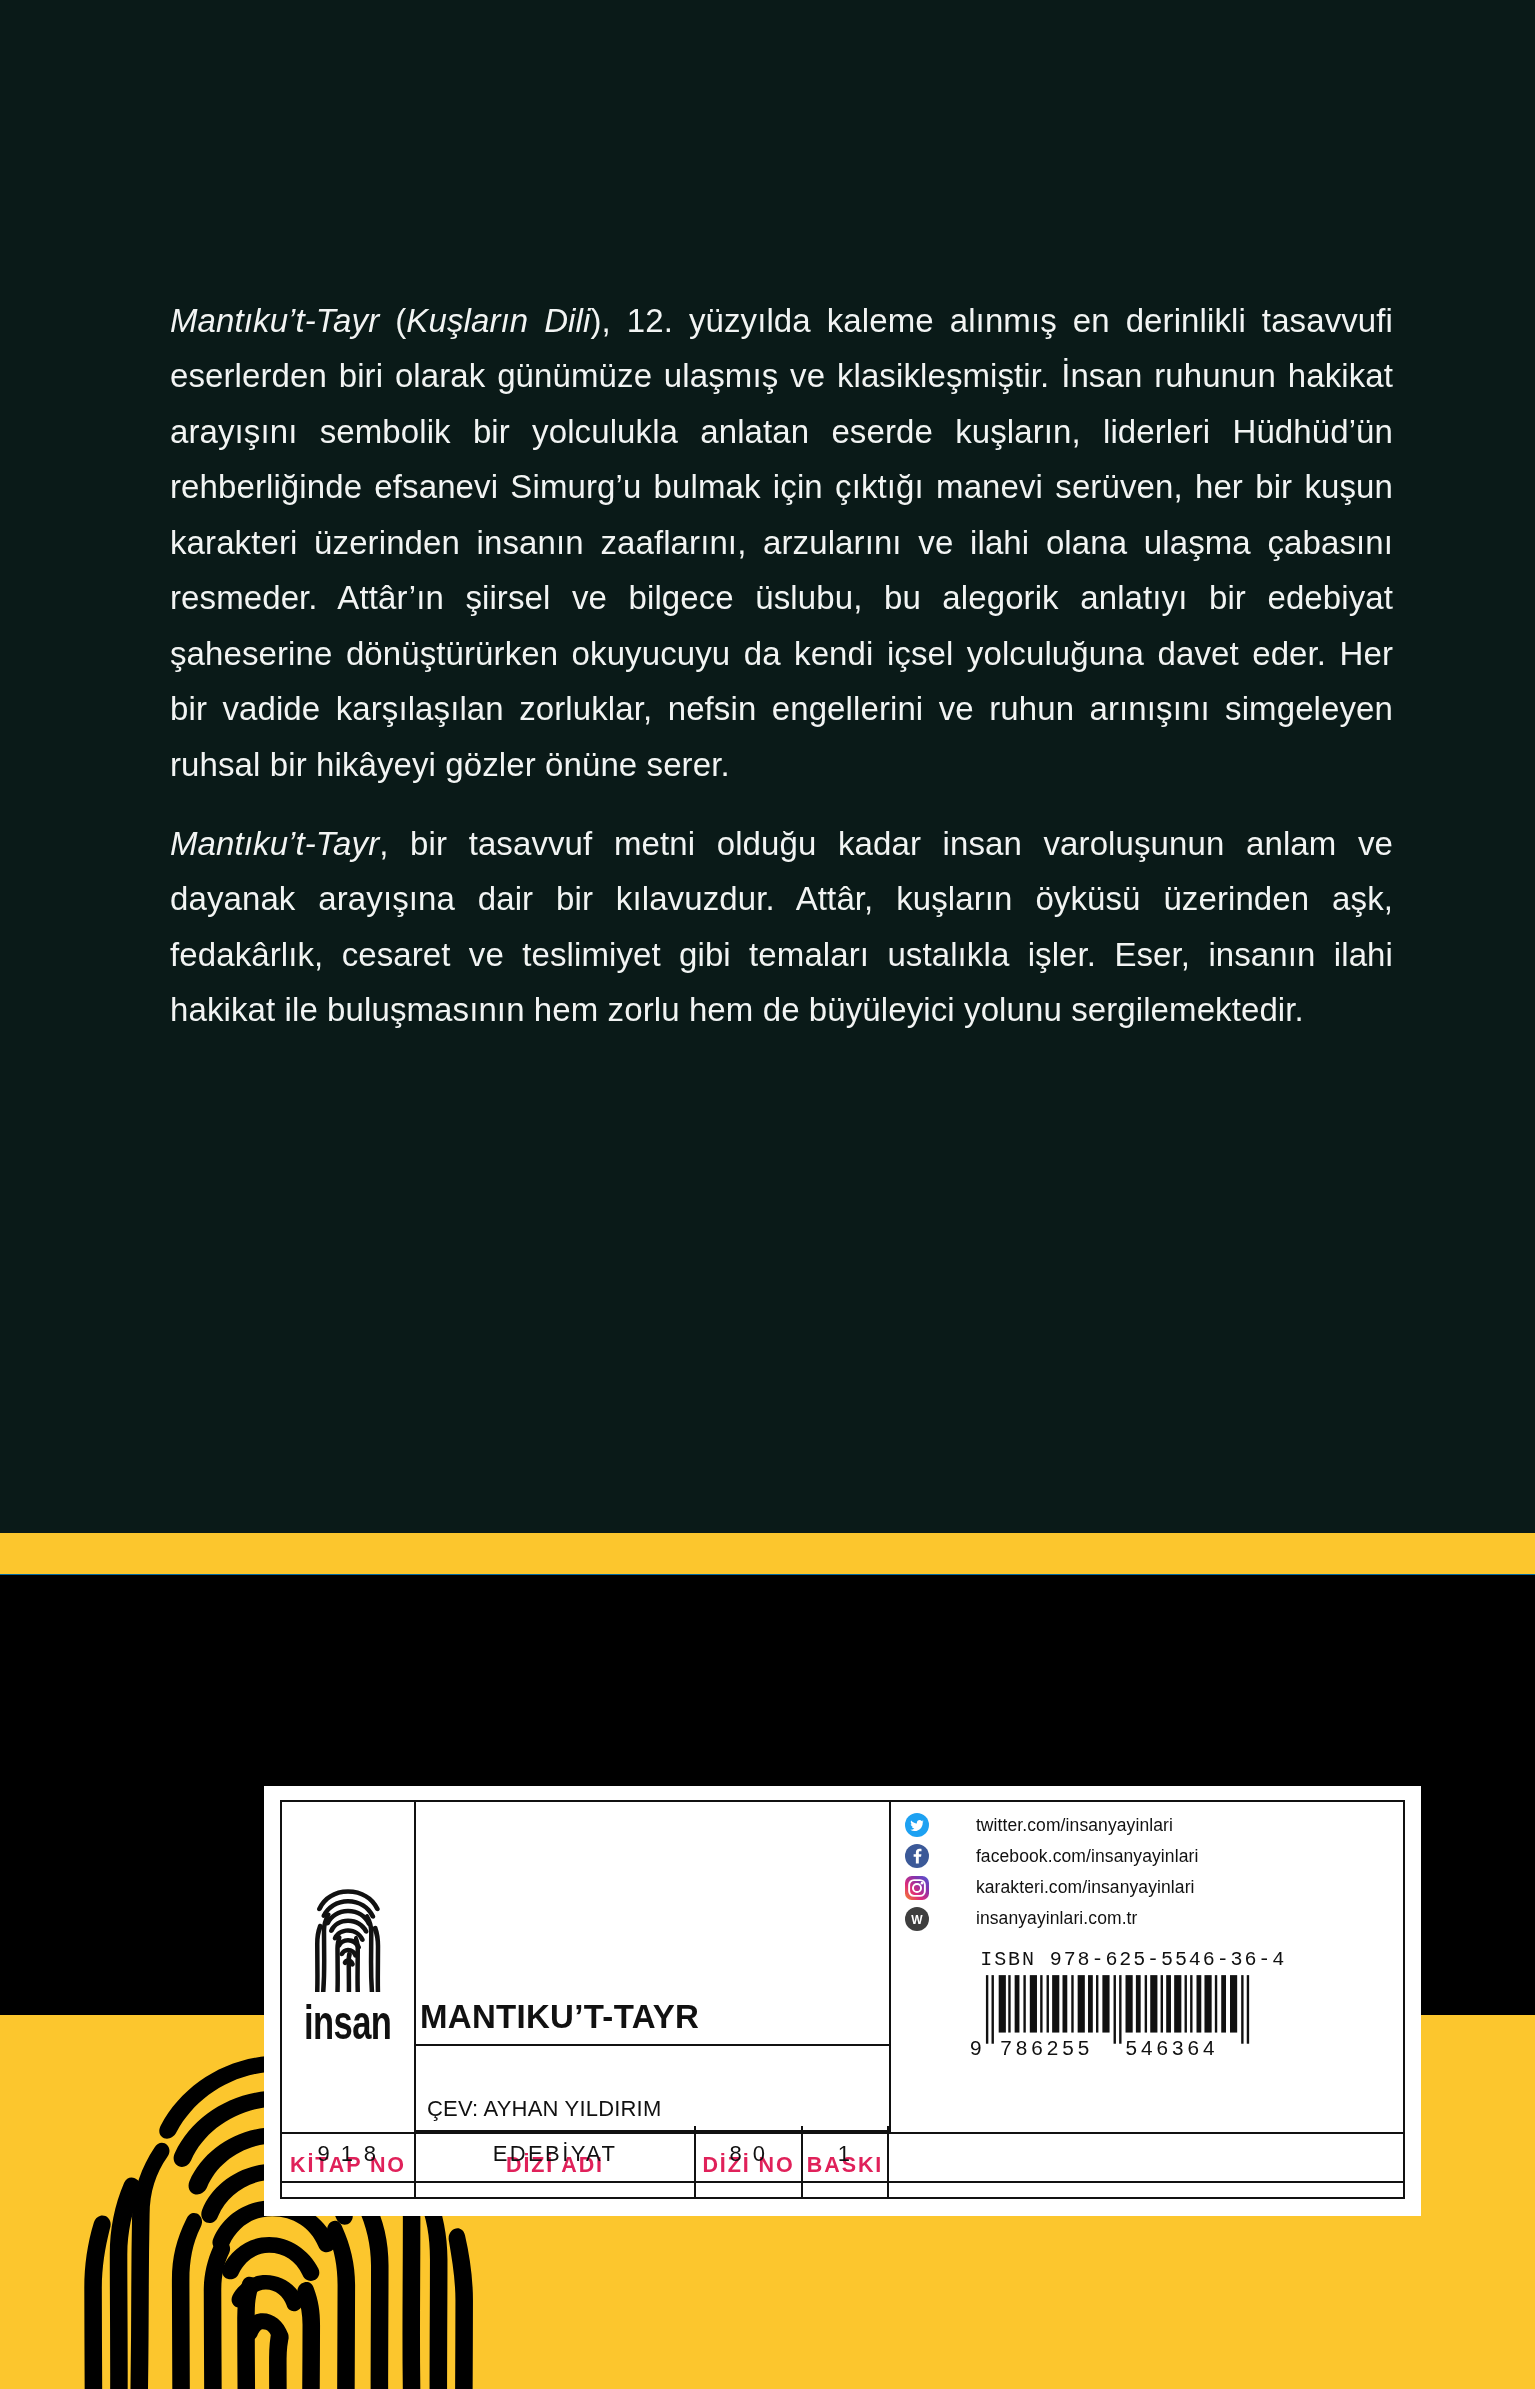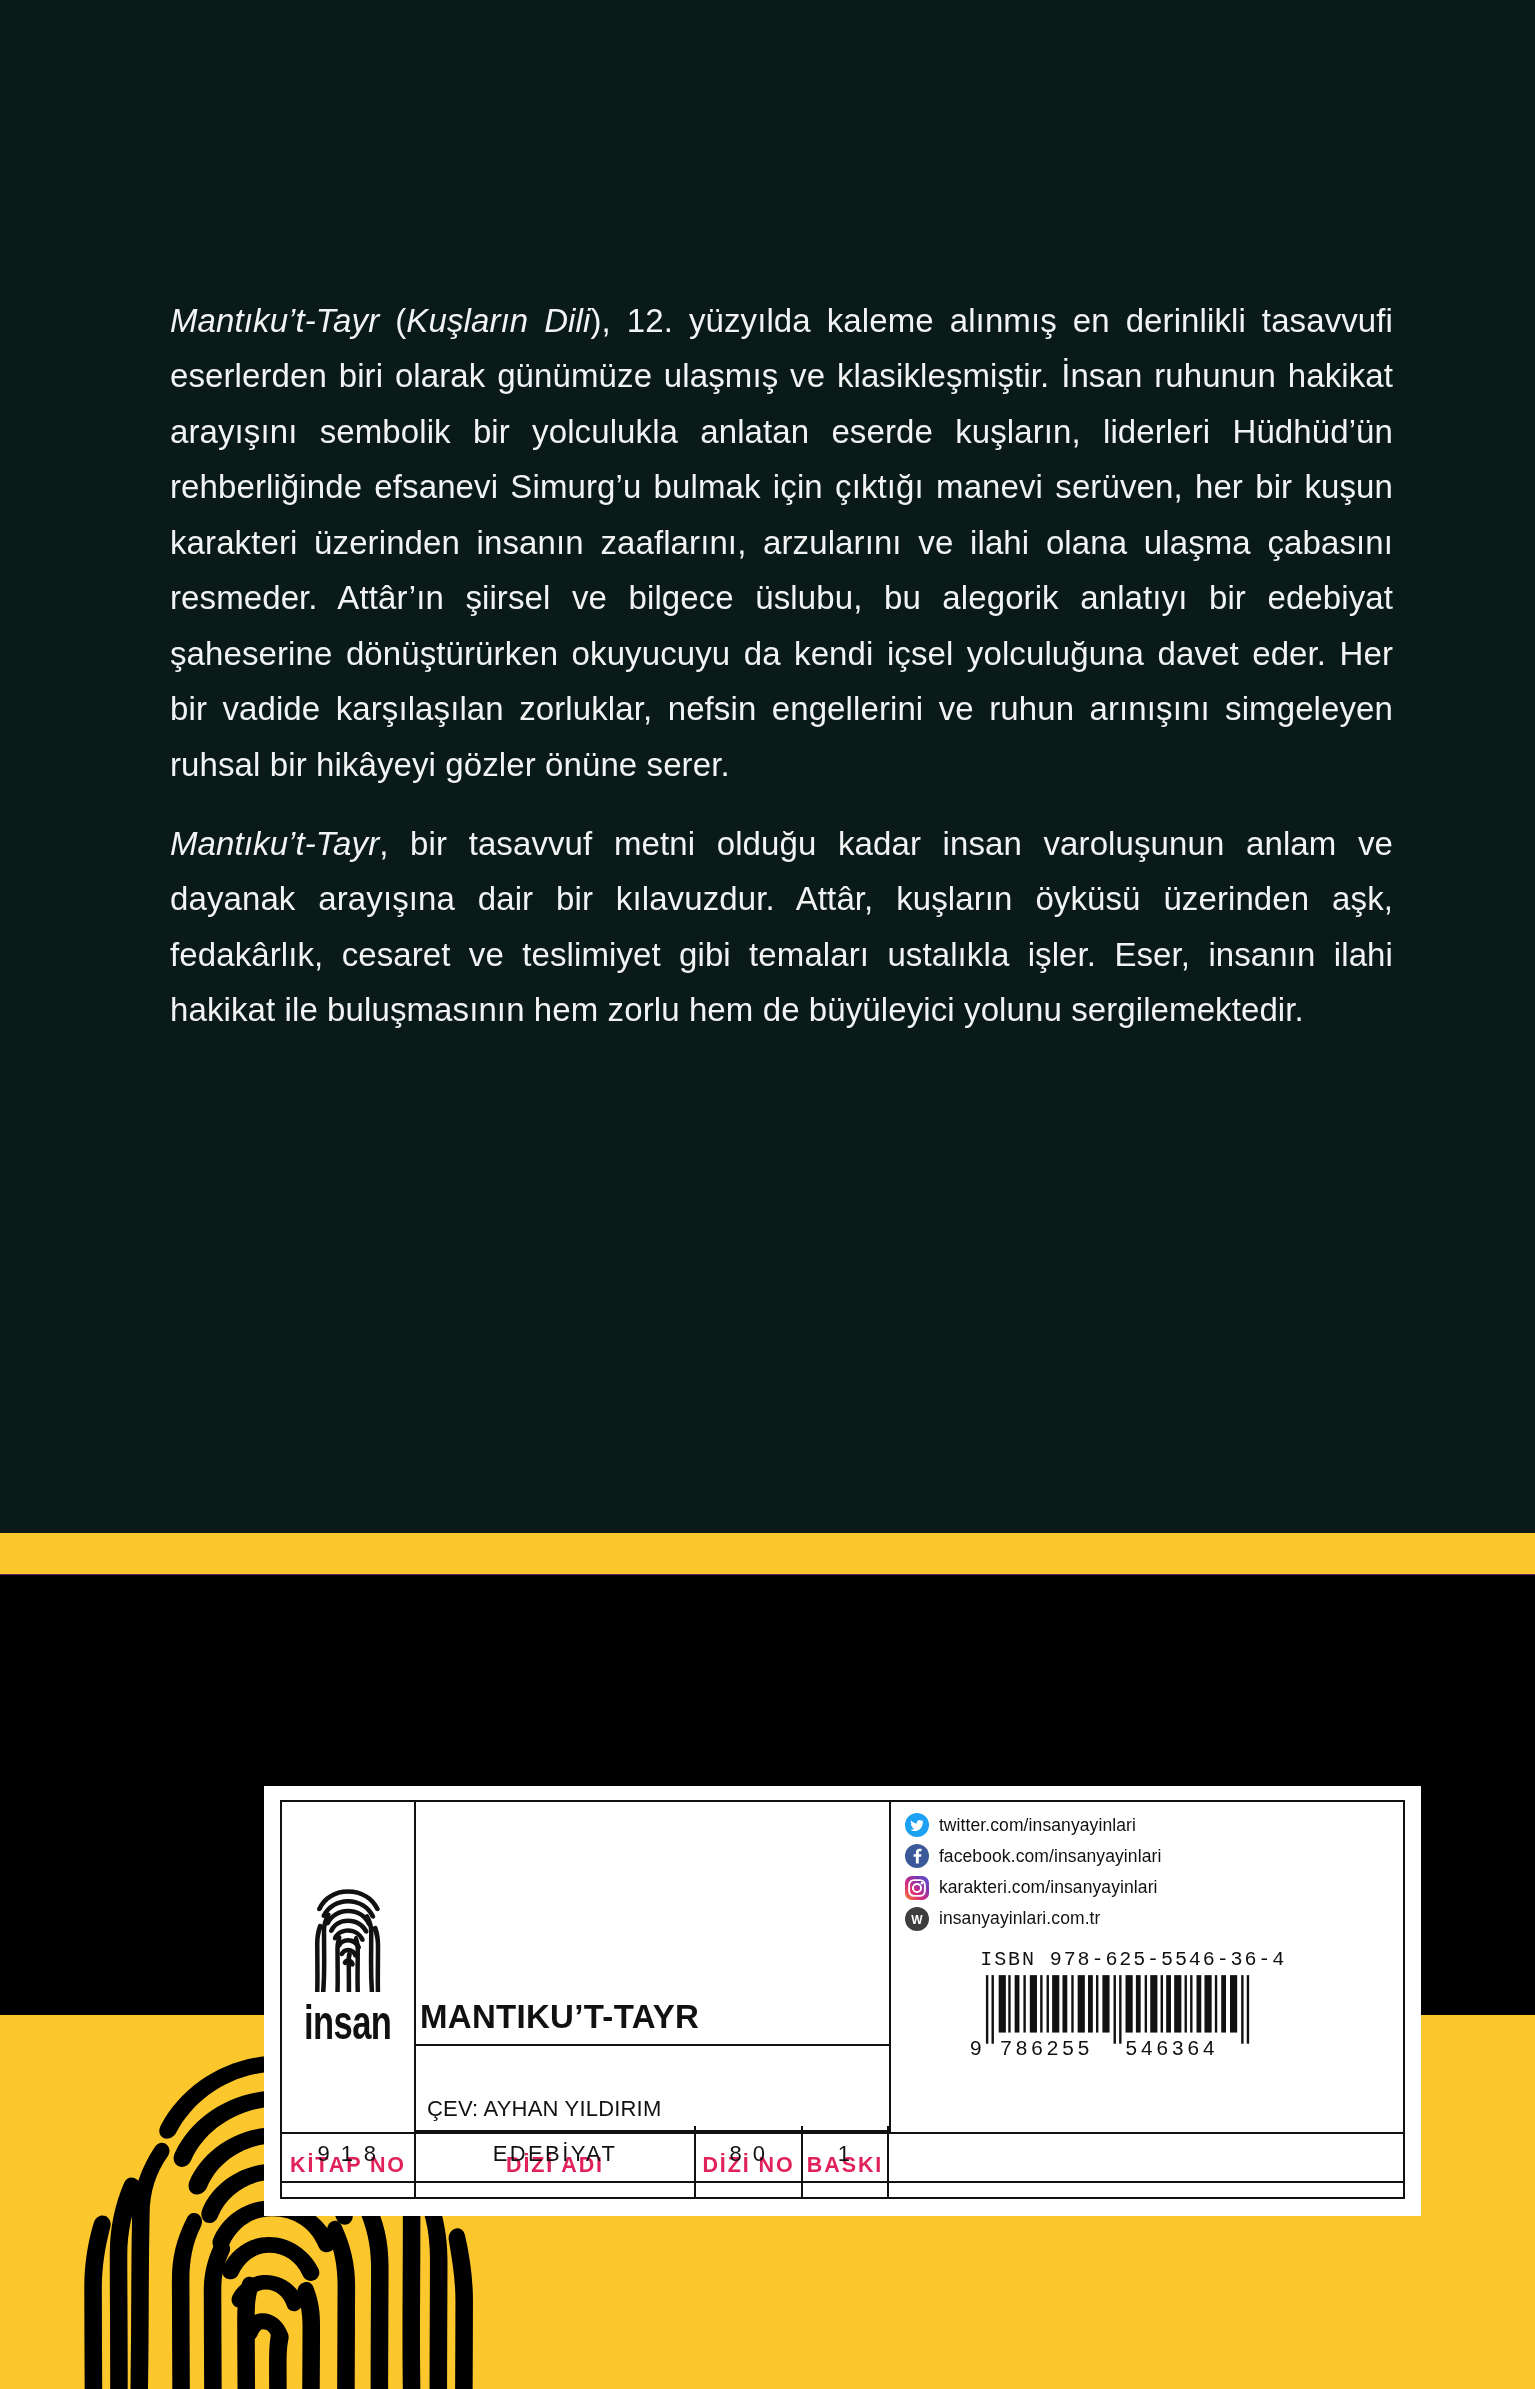--- a/index.html
+++ b/index.html
@@ -8,21 +8,21 @@
     background: #ffffff;
   }
   body {
     font-family: "Liberation Sans", sans-serif;
   }
   #cover {
     position: relative;
     width: 1536px;
     height: 2389px;
     overflow: hidden;
-    background: #701a75;
+    background: #0369a1;
   }
 
   
   .band-dark {
     position: absolute;
     left: 0; top: 0;
     width: 1536px;
     height: 1533px;
     background: #0a1a18;
   }
@@ -168,20 +168,21 @@
   .cell-social {
     grid-column: 5 / 6;
     grid-row: 1 / 4;
     border-left: 2.4px solid #111;
     padding: 11px 0 0 14.3px;
   }
   .social-row {
     display: flex;
     align-items: center;
     margin-bottom: 7.2px;
+    gap: 37px;
   }
   .social-ico {
     width: 24px; height: 24px;
     flex: 0 0 24px;
     margin-right: 9.6px;
   }
   .social-txt {
     font-size: 17.5px;
     color: #111;
     letter-spacing: 0.1px;

